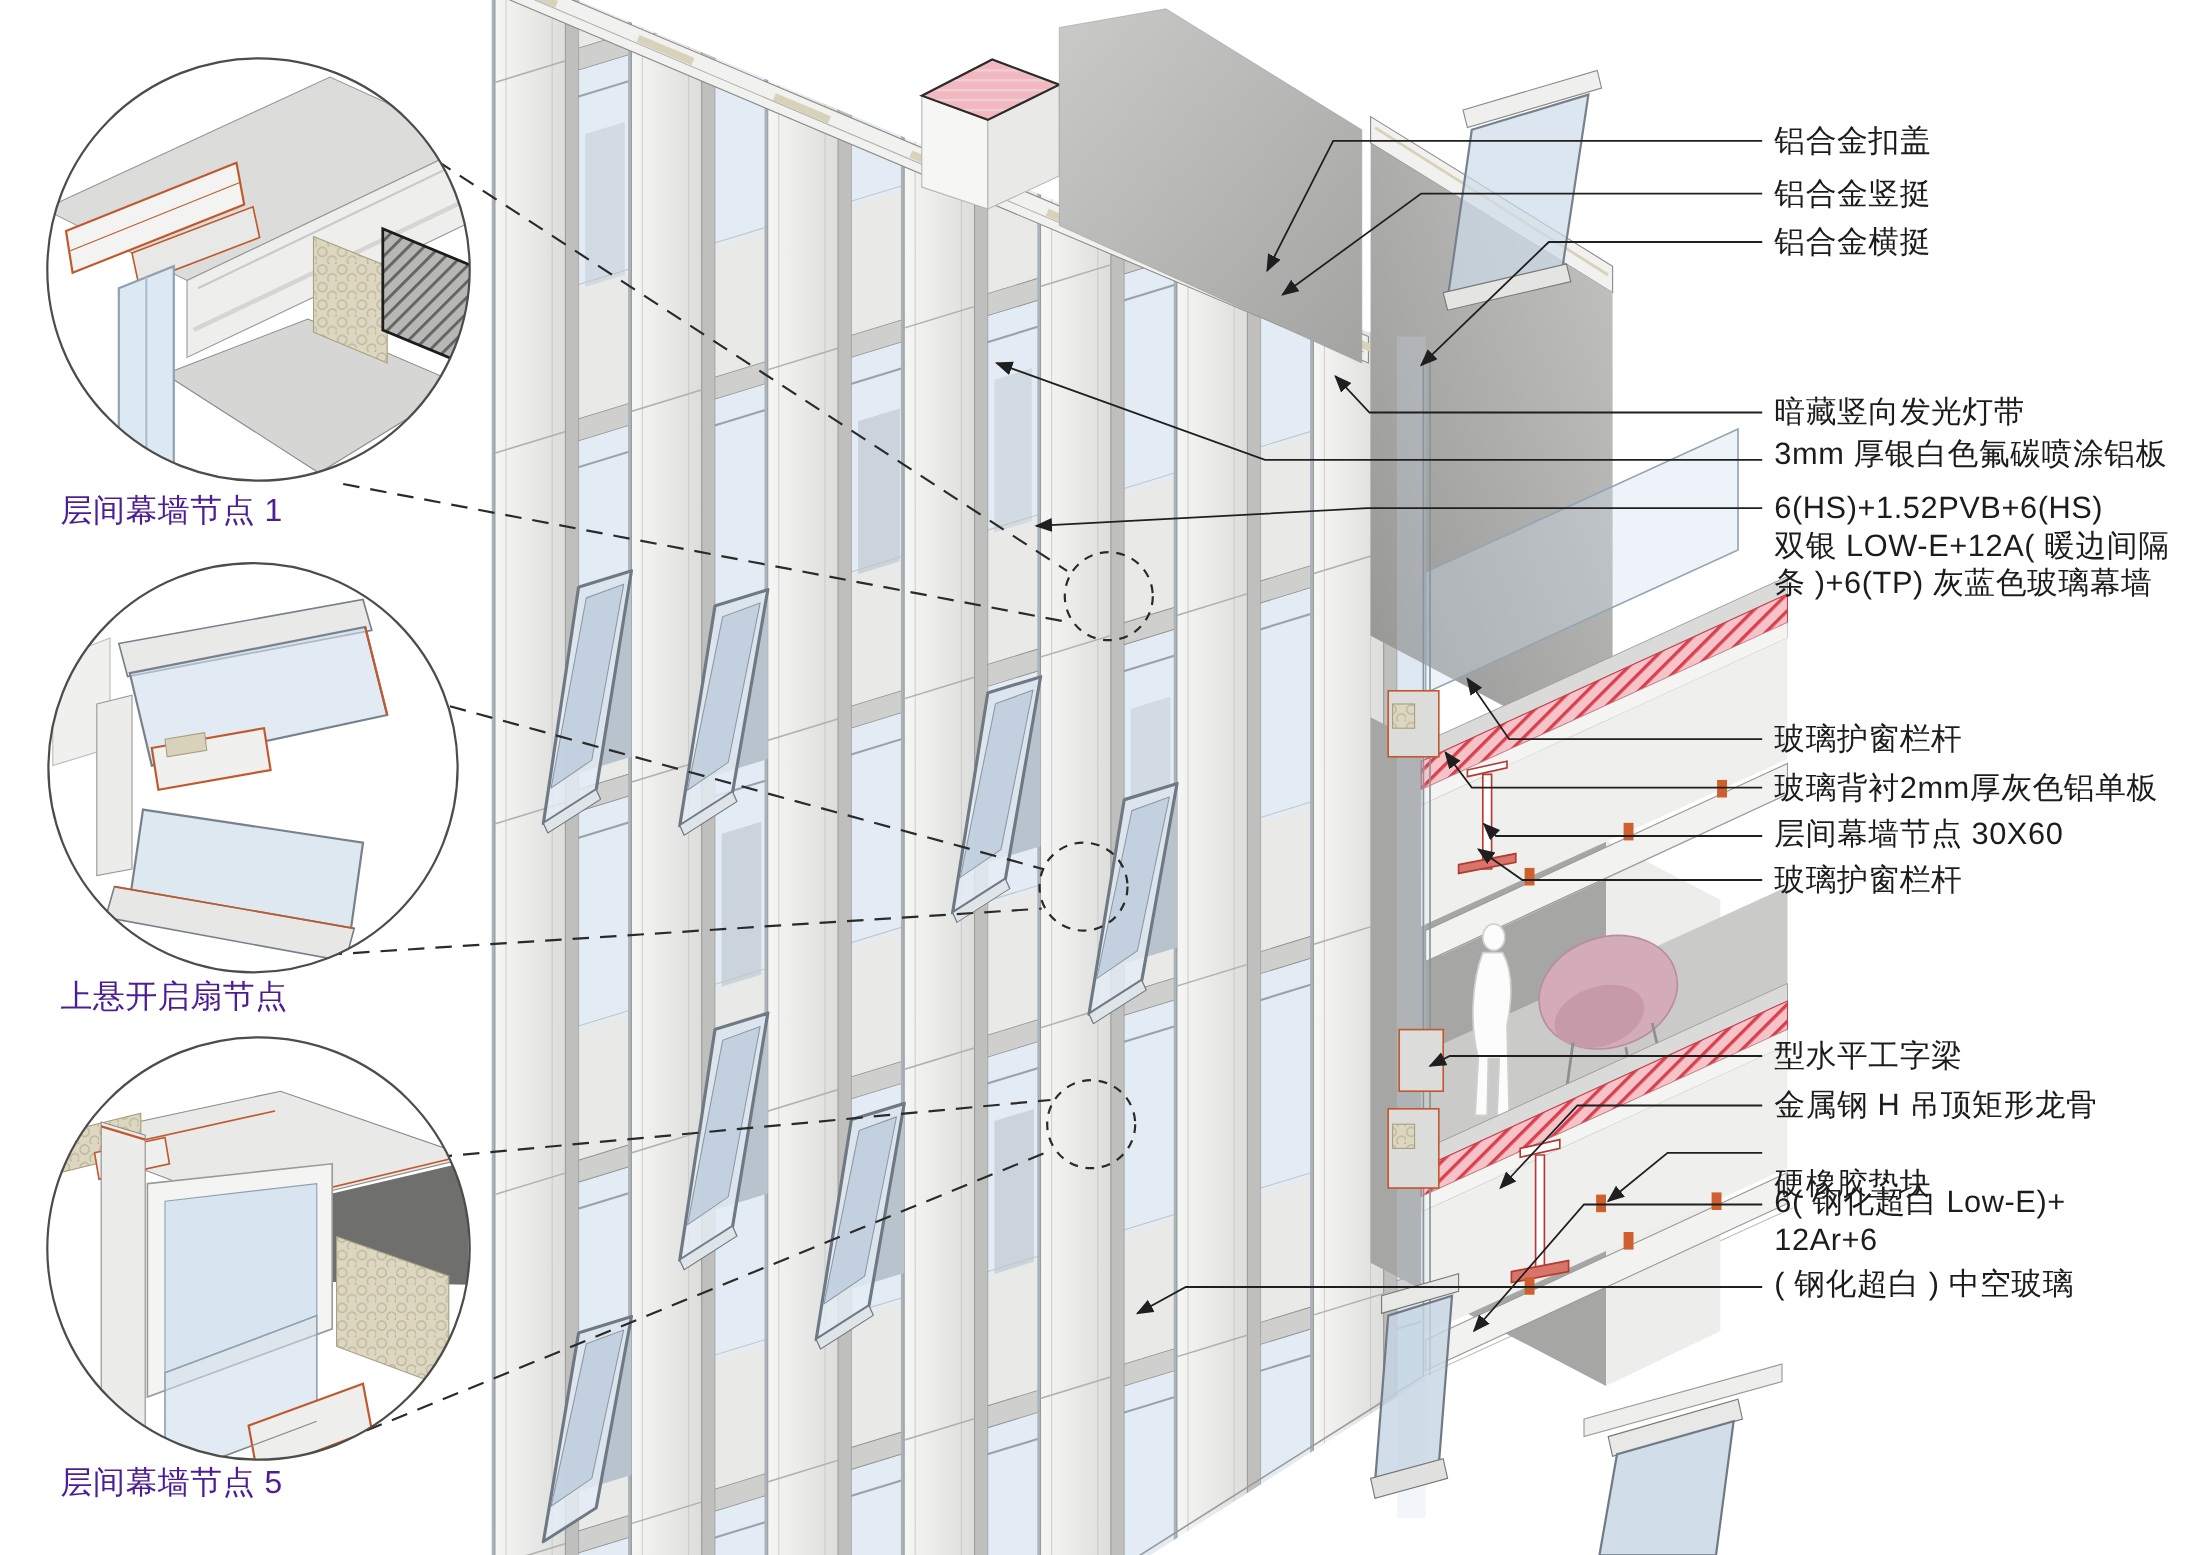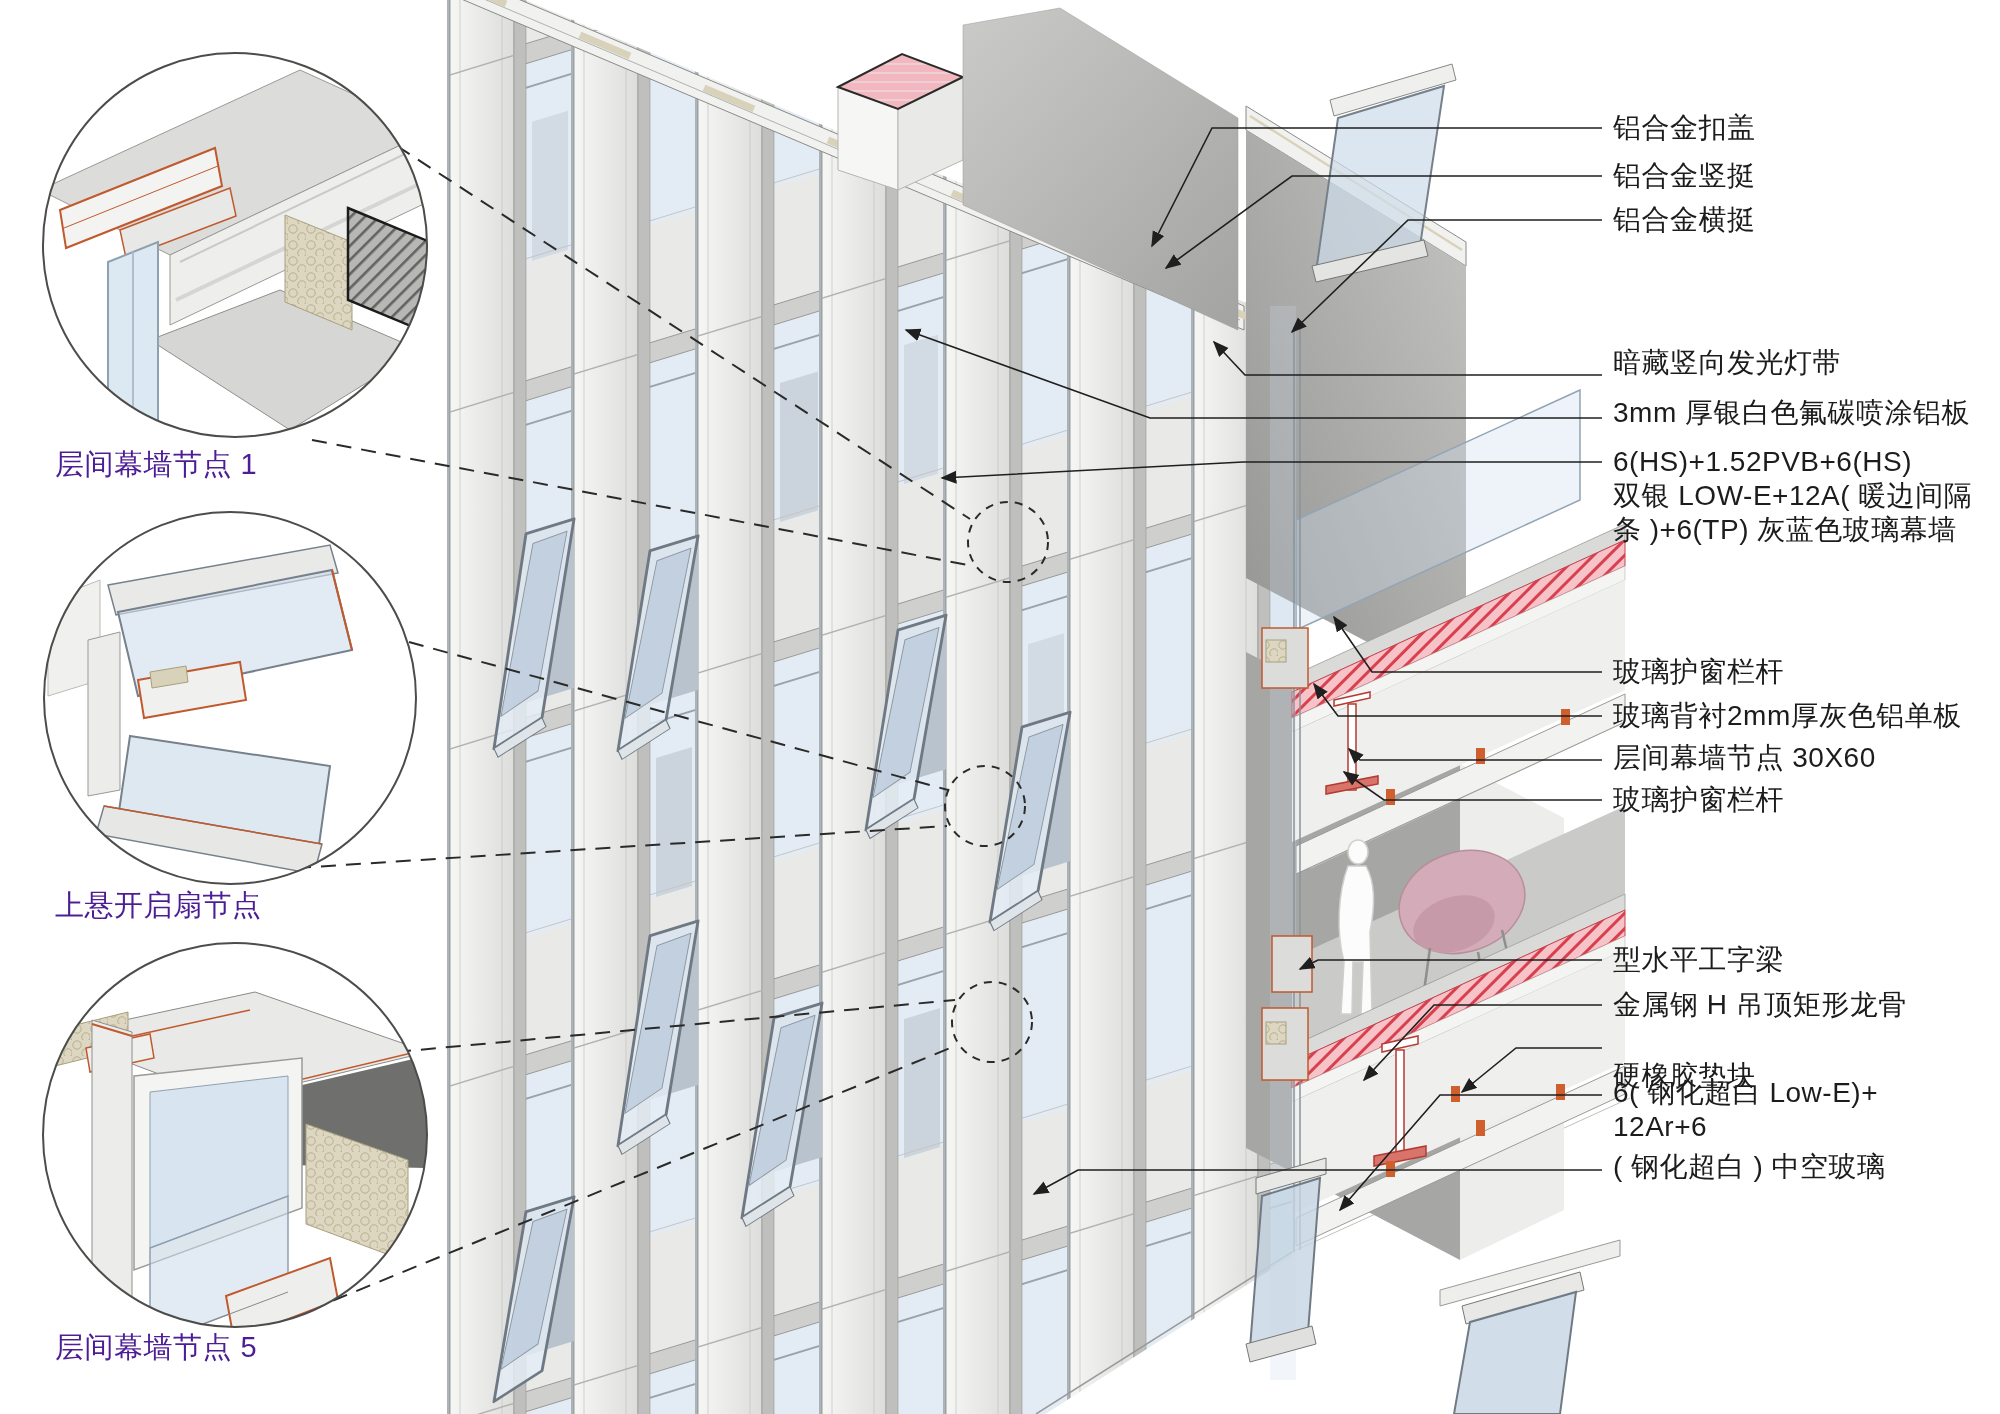--- a/index.html
+++ b/index.html
@@ -350,21 +350,21 @@
   <polyline points="1602,1048 1516,1048 1462,1092" marker-end="url(#arw)"></polyline>
   <polyline points="1602,1095 1440,1095 1340,1210" marker-end="url(#arw)"></polyline>
   <polyline points="1602,1170 1078,1170 1034,1194" marker-end="url(#arw)"></polyline>
 </g>
 </svg>
 
 <div>
   <div class="ann" style="top:111px">铝合金扣盖</div>
   <div class="ann" style="top:159px">铝合金竖挺</div>
   <div class="ann" style="top:203px">铝合金横挺</div>
-  <div class="ann" style="top:346px">暗藏竖向发光灯带</div>
+  <div class="ann" style="top:358px">暗藏竖向发光灯带</div>
   <div class="ann" style="top:396px">3mm 厚银白色氟碳喷涂铝板</div>
   <div class="ann" style="top:445px">6(HS)+1.52PVB+6(HS)
 双银 LOW-E+12A( 暖边间隔
 条 )+6(TP) 灰蓝色玻璃幕墙</div>
   <div class="ann" style="top:655px">玻璃护窗栏杆</div>
   <div class="ann" style="top:699px">玻璃背衬2mm厚灰色铝单板</div>
   <div class="ann" style="top:741px">层间幕墙节点 30X60</div>
   <div class="ann" style="top:783px">玻璃护窗栏杆</div>
   <div class="ann" style="top:943px">型水平工字梁</div>
   <div class="ann" style="top:988px">金属钢 H 吊顶矩形龙骨</div>

